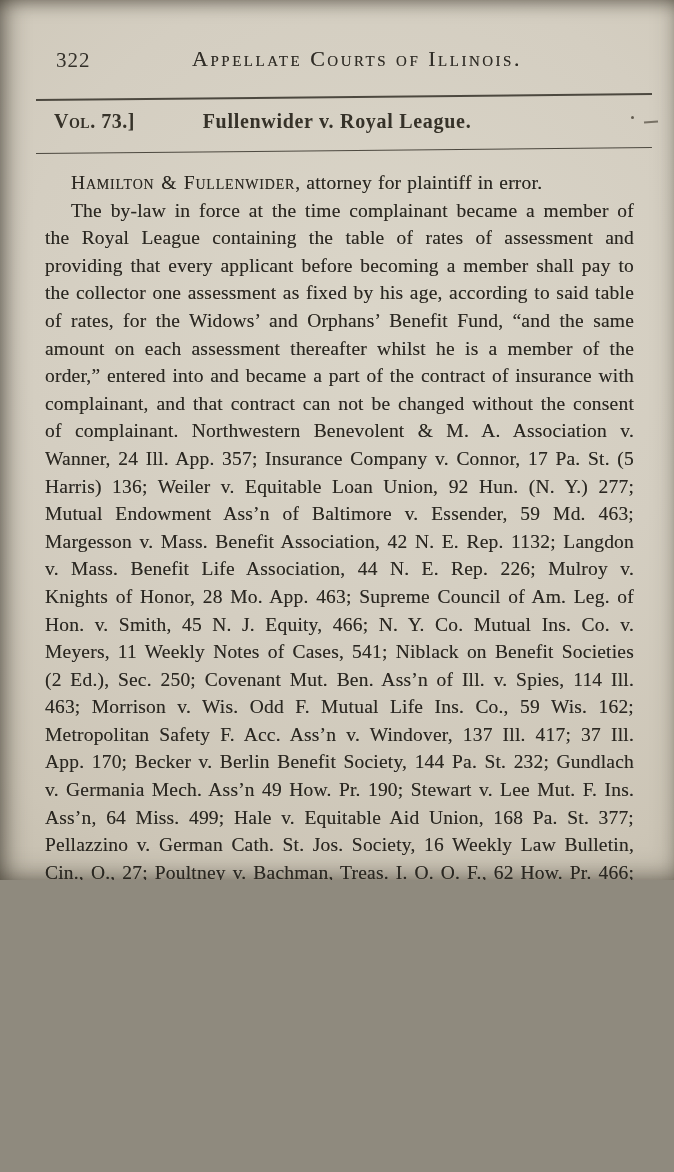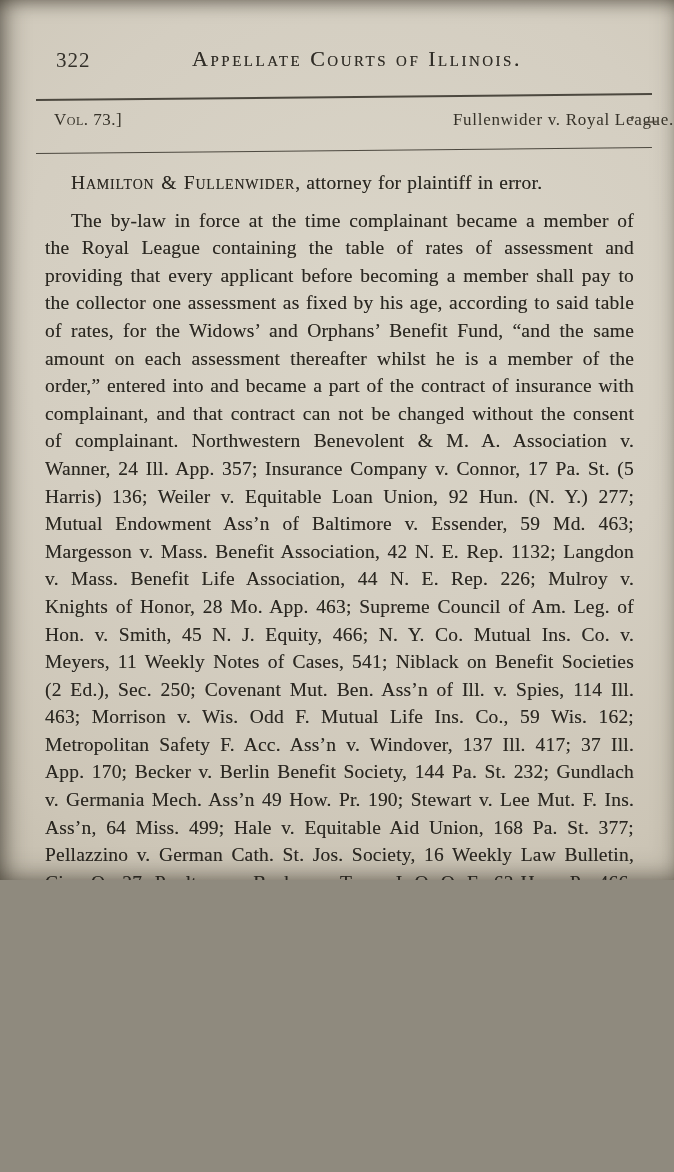--- a/index.html
+++ b/index.html
@@ -56,32 +56,33 @@
     transform-origin: left center;
   }
   .rule-header { top: 99px; }
   .rule-case   { top: 153px; border-top-width: 1.5px; }
 
   
   .subheader-row {
     position: absolute;
     top: 110px; left: 0;
     width: 100%;
-    font-size: 17px;
+    font-size: 20px;
     color: #363229;
+    font-weight: bold;
   }
   .volume-label {
     position: absolute;
     left: 54px; top: 0;
     font-variant: small-caps;
     letter-spacing: 0.5px;
   }
   .case-title {
     display: block;
-    text-align: right;
+    text-align: center;
     letter-spacing: 0.7px;
   }
 
   
   .scan-dot {
     position: absolute;
     top: 116px; right: 40px;
     width: 3px; height: 3px;
     border-radius: 50%;
     background: rgba(70, 64, 52, 0.8);
@@ -101,21 +102,21 @@
     width: 589px;
     font-size: 19.5px;
     line-height: 27.6px;
     text-align: justify;
     word-spacing: 1px;
     letter-spacing: 0.2px;
     color: #2a2721;
     text-shadow: 0 0 0.4px rgba(42, 39, 33, 0.45);
   }
   .content p { text-indent: 26px; }
-  .attribution { margin-bottom: 10px; }
+  .attribution { margin-bottom: 0; }
   .smallcaps {
     font-variant: small-caps;
     letter-spacing: 0.8px;
   }
 </style>
 </head>
 <body>
 
 <div class="page">
 

